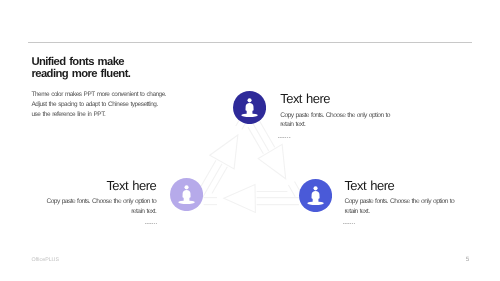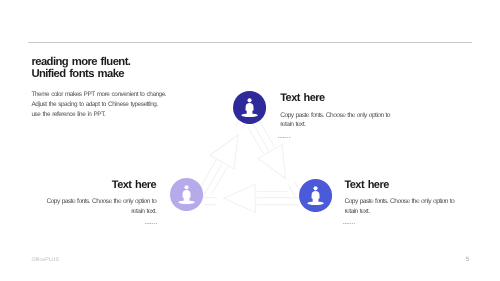--- a/index.html
+++ b/index.html
@@ -25,21 +25,21 @@
                word-spacing:0.75px; color:#505050; white-space:nowrap; }
 
   .footer { position:absolute; left:31.4px; top:256.6px; font-size:5.3px;
             color:#c2c2c2; letter-spacing:0.0px; }
   .pagenum { position:absolute; left:465.8px; top:256.4px; font-size:6.3px; color:#a5a5a5; }
 
   .graphic { position:absolute; left:0; top:0; width:500px; height:281px; }
   .circle { position:absolute; display:block; }
 
   .blk { position:absolute; }
-  .blk .hd { font-size:11px; font-weight:bold; color:#1a1a1a;
+  .blk .hd { font-size:13px; font-weight:normal; color:#1a1a1a;
              letter-spacing:-0.52px; word-spacing:1.0px; line-height:11px; white-space:nowrap; }
   .blk .bd { font-size:6.7px; line-height:9.4px; letter-spacing:-0.57px;
              word-spacing:0.65px; color:#4e4e4e; white-space:nowrap; }
   .blk .rule { height:1px; width:12.2px; margin-left:-1.8px;
                background-image:linear-gradient(to right,#bcbcbc 0 1.2px,transparent 1.2px 2.2px);
                background-size:2.2px 1px; background-repeat:repeat-x; }
   .blk.right-align { text-align:right; }
   .blk.right-align .rule { margin-left:auto; margin-right:-0.6px; }
 </style>
 </head>
@@ -61,22 +61,22 @@
     <g stroke="#f2f2f2" stroke-width="1.1" fill="none">
       <use href="#arrow-unit"></use>
       <use href="#arrow-unit" transform="rotate(120 249.1 170.7)"></use>
       <use href="#arrow-unit" transform="rotate(240 249.1 170.7)"></use>
     </g>
   </svg>
 
   <div class="divider"></div>
 
   <div class="title">
+    <div>Unified fonts make</div>
     <div>reading more fluent.</div>
-    <div>Unified fonts make</div>
   </div>
 
   <div class="body-text">
     <div>Theme color makes PPT more convenient to change.</div>
     <div>Adjust the spacing to adapt to Chinese typesetting.</div>
     <div>use the reference line in PPT.</div>
   </div>
 
   <svg class="circle" style="left:232.6px; top:91.4px; width:33.1px; height:33.1px;" viewBox="0 0 34 34">
     <circle cx="17" cy="17" r="17" fill="#2e2a99"></circle>

